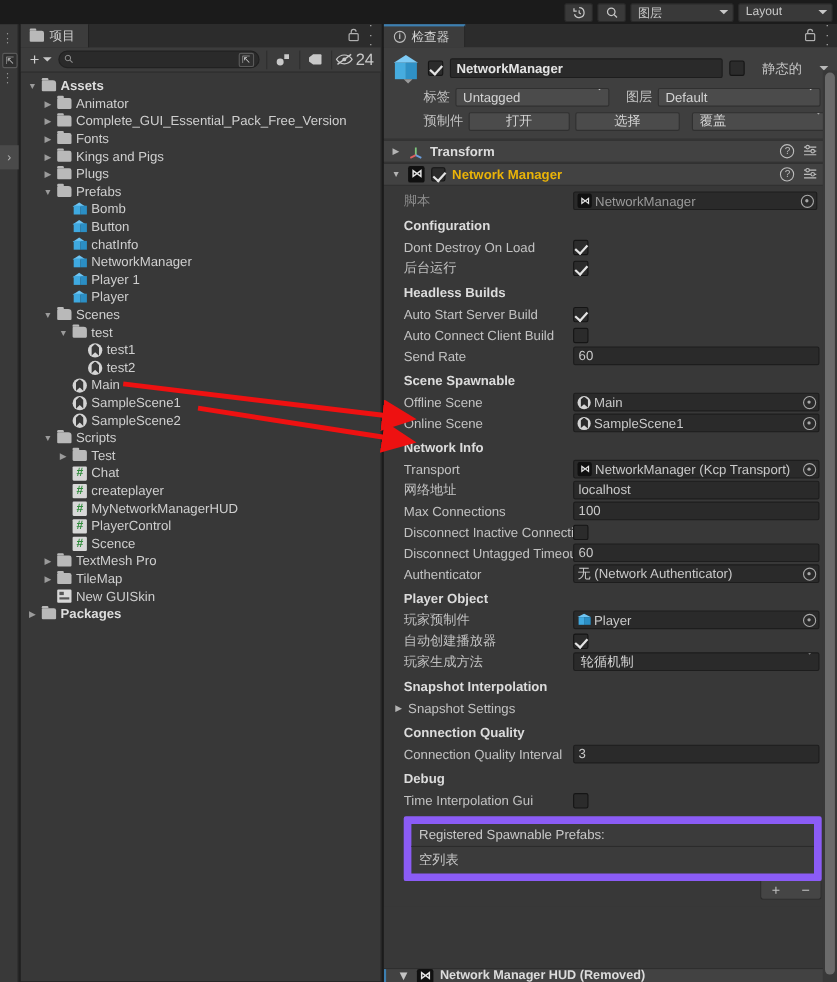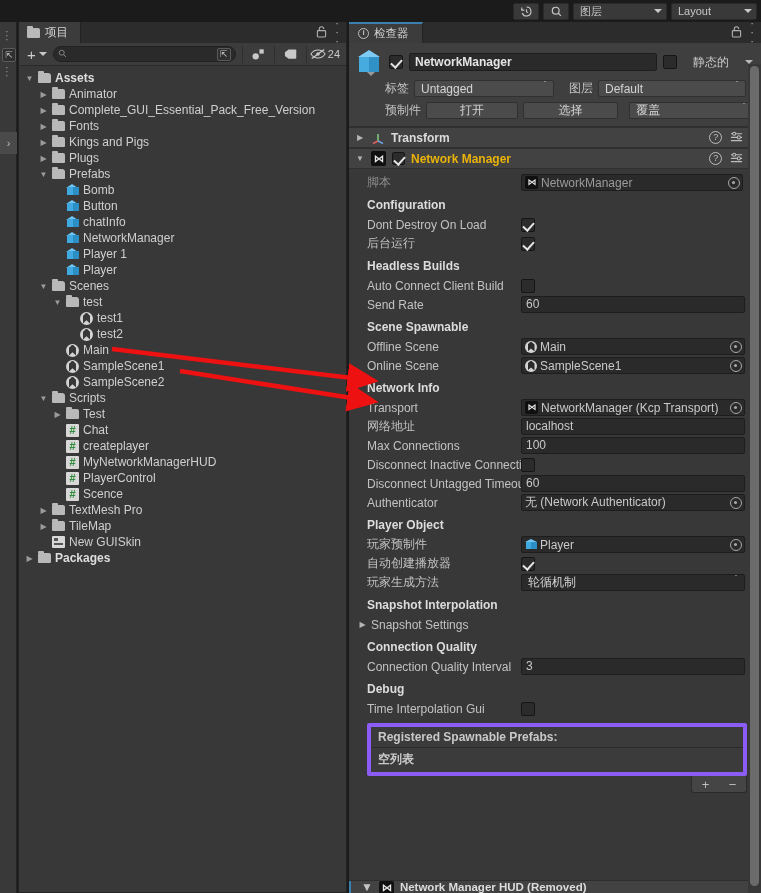--- a/index.html
+++ b/index.html
@@ -98,21 +98,21 @@
     flex: 1; background: transparent; border: none; outline: none;
     color: #c4c4c4; font-size: 11px; font-family: inherit;
   }
   .icon-box {
     width: 17px; height: 16px; border: 1px solid #5a5a5a; border-radius: 2px;
     background: #2f2f2f; display: flex; align-items: center; justify-content: center;
     color: #c8c8c8; font-size: 9px; margin-right: 2px;
   }
   .tool-sep { width: 1px; height: 17px; background: #2e2e2e; margin: 0 3px; }
   .tool-icon { display: flex; align-items: center; justify-content: center; width: 26px; color: #c9c9c9; }
-  .hidden-count { display: flex; align-items: center; gap: 2px; color: #c9c9c9; font-size: 11px; padding-right: 4px; }
+  .hidden-count { display: flex; align-items: center; gap: 2px; color: #c9c9c9; font-size: 15px; padding-right: 4px; }
 
   
   .tree { padding-top: 4px; position: relative; }
   .trow {
     height: 16px; display: flex; align-items: center; gap: 4px;
     font-size: 12px; color: #cfcfcf; white-space: nowrap;
   }
   .trow.bold { font-weight: bold; color: #dedede; }
   .arrow {
     width: 9px; text-align: center; color: #9b9b9b; font-size: 8px; flex: none;
@@ -286,21 +286,21 @@
   .mini-scene:before { content:''; position:absolute; left:2.5px; top:1px; width:7px; height:10px; background:#2a2a2a;
     clip-path: polygon(50% 0, 100% 30%, 100% 100%, 50% 70%, 0 100%, 0 30%); }
   .mini-mirror { width: 13px; height: 13px; background: #101010; border-radius: 2px; flex: none;
     color:#e8e8e8; font-size:9px; font-weight:bold; line-height:13px; text-align:center; letter-spacing:-1px; }
 
   .foldrow { display: flex; align-items: center; height: 19px; padding-left: 9px; gap: 4px; }
   .foldrow .fa { color: #b4b4b4; font-size: 8px; width: 9px; text-align: center; }
   .foldrow .txt { color: #c2c2c2; font-size: 12px; }
 
   .listbox {
-    margin: 5px 14px 0 18px; border: 4px solid #8b5cf6; background: #3b3b3b; border-radius: 2px; font-weight: bold;
+    margin: 5px 14px 0 18px; border: 7px solid #8b5cf6; background: #3b3b3b; border-radius: 2px;
   }
   .listbox .lb-head { padding: 3px 0 3px 7px; color: #c9c9c9; font-size: 12px; border-bottom: 1px solid #2b2b2b; }
   .listbox .lb-empty { padding: 3px 0 4px 7px; color: #c9c9c9; font-size: 12px; }
   .listfoot { display: flex; justify-content: flex-end; margin: 0 14px 0 0; }
   .listfoot .pm {
     width: 56px; height: 17px; background: #454545; border: 1px solid #2b2b2b; border-top: none;
     border-radius: 0 0 3px 3px; display: flex; align-items: center; justify-content: space-around;
     color: #c0c0c0; font-size: 13px;
   }
 
@@ -801,20 +801,24 @@
           <span class="lbl">Dont Destroy On Load</span>
           <span class="chk on"></span>
         </div>
         <div class="row">
           <span class="lbl">后台运行</span>
           <span class="chk on"></span>
         </div>
 
         <div class="sec-head">Headless Builds</div>
         <div class="row">
+          <span class="lbl">Auto Start Server Build</span>
+          <span class="chk on"></span>
+        </div>
+        <div class="row">
           <span class="lbl">Auto Connect Client Build</span>
           <span class="chk"></span>
         </div>
         <div class="row">
           <span class="lbl">Send Rate</span>
           <span class="inp" style="width:224px">60</span>
         </div>
 
         <div class="sec-head">Scene Spawnable</div>
         <div class="row">

